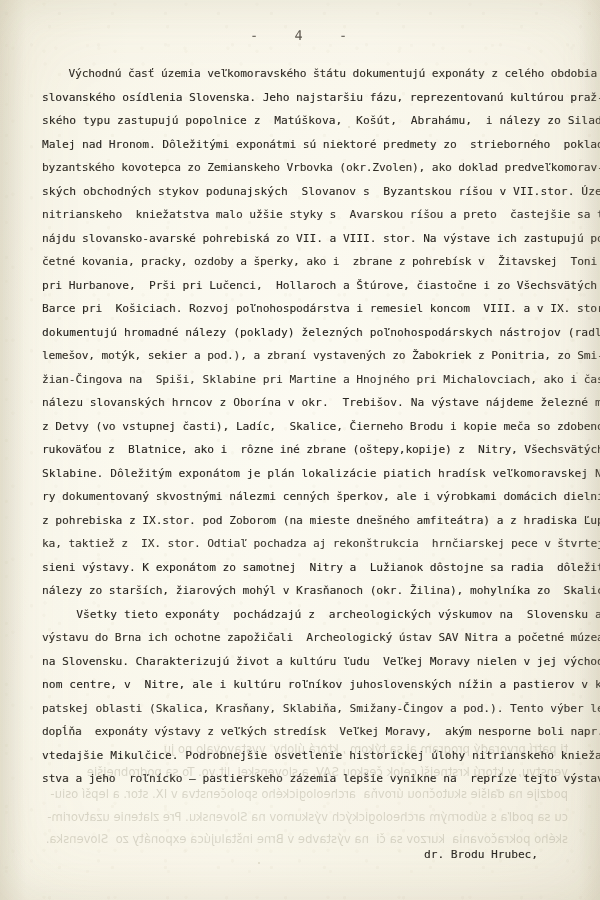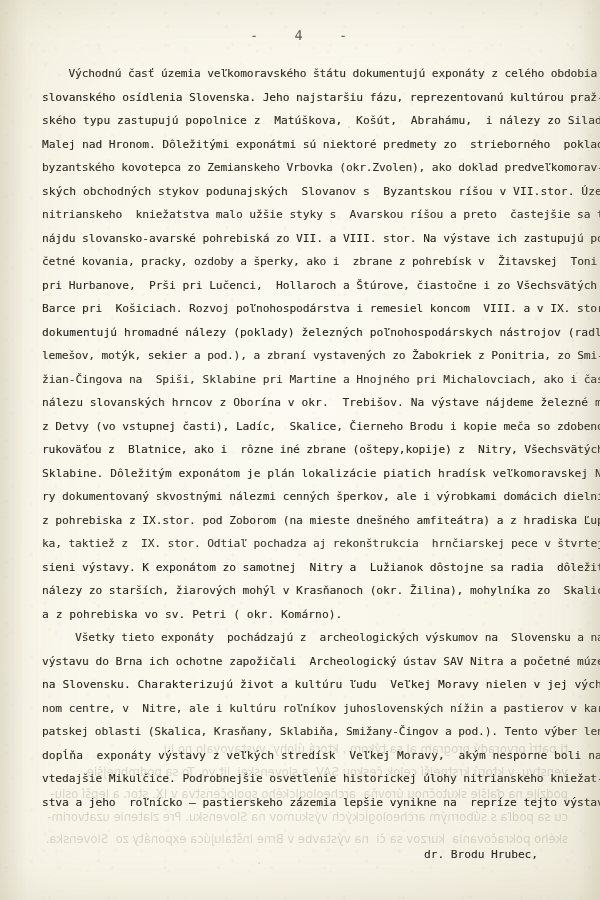--- a/index.html
+++ b/index.html
@@ -185,21 +185,20 @@
       <div class="line">žian-Čingova na  Spiši, Sklabine pri Martine a Hnojného pri Michalovciach, ako i časť</div>
       <div class="line">nálezu slovanských hrncov z Oborína v okr.  Trebišov. Na výstave nájdeme železné meče</div>
       <div class="line">z Detvy (vo vstupnej časti), Ladíc,  Skalice, Čierneho Brodu i kopie meča so zdobenou</div>
       <div class="line">rukoväťou z  Blatnice, ako i  rôzne iné zbrane (oštepy,kopije) z  Nitry, Všechsvätých a</div>
       <div class="line">Sklabine. Dôležitým exponátom je plán lokalizácie piatich hradísk veľkomoravskej Nit-</div>
       <div class="line">ry dokumentovaný skvostnými nálezmi cenných šperkov, ale i výrobkami domácich dielní,</div>
       <div class="line">z pohrebiska z IX.stor. pod Zoborom (na mieste dnešného amfiteátra) a z hradiska Ľup-</div>
       <div class="line">ka, taktiež z  IX. stor. Odtiaľ pochadza aj rekonštrukcia  hrnčiarskej pece v štvrtej</div>
       <div class="line">sieni výstavy. K exponátom zo samotnej  Nitry a  Lužianok dôstojne sa radia  dôležité</div>
       <div class="line">nálezy zo starších, žiarových mohýl v Krasňanoch (okr. Žilina), mohylníka zo  Skalice</div>
-      <div class="line">a z pohrebiska vo sv. Petri ( okr. Komárno).</div>
       <div class="line">     Všetky tieto exponáty  pochádzajú z  archeologických výskumov na  Slovensku a na</div>
       <div class="line">výstavu do Brna ich ochotne zapožičali  Archeologický ústav SAV Nitra a početné múzea</div>
       <div class="line">na Slovensku. Charakterizujú život a kultúru ľudu  Veľkej Moravy nielen v jej východ-</div>
       <div class="line">nom centre, v  Nitre, ale i kultúru roľníkov juhoslovenských nížin a pastierov v kar-</div>
       <div class="line">patskej oblasti (Skalica, Krasňany, Sklabiňa, Smižany-Čingov a pod.). Tento výber len</div>
       <div class="line">dopĺňa  exponáty výstavy z veľkých stredísk  Veľkej Moravy,  akým nesporne boli napr.</div>
       <div class="line">vtedajšie Mikulčice. Podrobnejšie osvetlenie historickej úlohy nitrianskeho kniežat-</div>
       <div class="line">stva a jeho  roľnícko – pastierskeho zázemia lepšie vynikne na  repríze tejto výstavy</div>
     </div>
 

